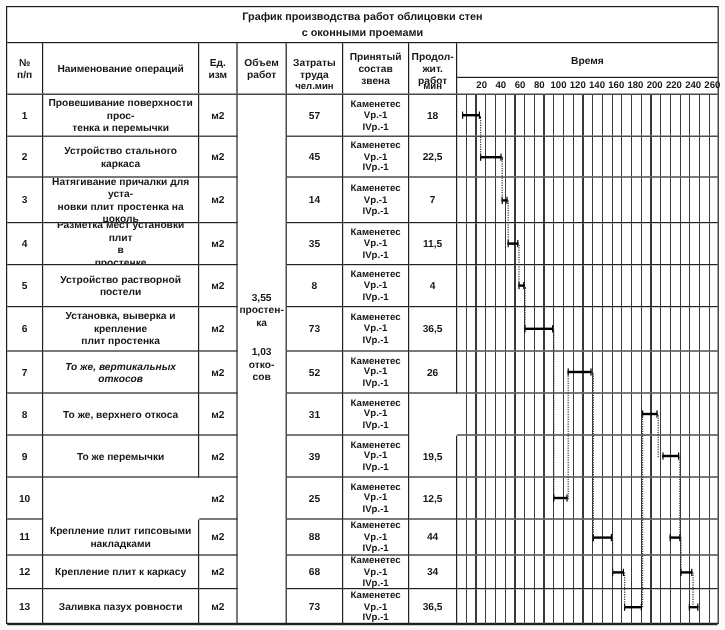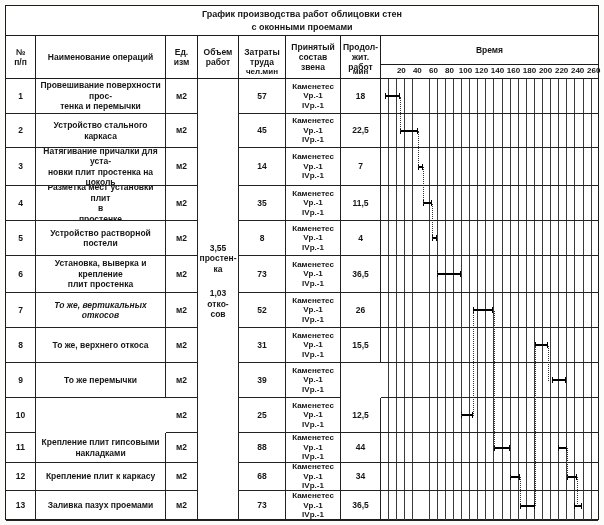--- a/index.html
+++ b/index.html
@@ -183,29 +183,29 @@
 IVр.-1</div>
       <div class="c dur" style="grid-area: 7 / 7;">26</div>
       <div class="c time" style="grid-area: 7 / 8;"><div class="bar" style="left: 42.6154%; width: 9.23077%;"></div></div>
       <div class="c num" style="grid-area: 8 / 1;">8</div>
       <div class="c name" style="grid-area: 8 / 2;">То же, верхнего откоса</div>
       <div class="c unit" style="grid-area: 8 / 3;">м2</div>
       <div class="c labor" style="grid-area: 8 / 5;">31</div>
       <div class="c crew" style="grid-area: 8 / 6;">Каменетес
 Vр.-1
 IVр.-1</div>
-      <div class="c dur" style="grid-area: 8 / 7;">15,5</div>
       <div class="c time" style="grid-area: 8 / 8;"><div class="bar" style="left: 71.0462%; width: 5.90769%;"></div></div>
       <div class="c num" style="grid-area: 9 / 1;">9</div>
       <div class="c name" style="grid-area: 9 / 2;">То же перемычки</div>
       <div class="c unit" style="grid-area: 9 / 3;">м2</div>
       <div class="c labor" style="grid-area: 9 / 5;">39</div>
       <div class="c crew" style="grid-area: 9 / 6;">Каменетес
 Vр.-1
 IVр.-1</div>
+      <div class="c dur" style="grid-area: 9 / 7;">19,5</div>
       <div class="c time" style="grid-area: 9 / 8;"><div class="bar" style="left: 78.8%; width: 6.27692%;"></div></div>
       <div class="c num" style="grid-area: 10 / 1; text-align: center;">10</div>
       <div class="c unit" style="grid-area: 10 / 3;">м2</div>
       <div class="c labor" style="grid-area: 10 / 5;">25</div>
       <div class="c crew" style="grid-area: 10 / 6;">Каменетес
 Vр.-1
 IVр.-1</div>
       <div class="c dur" style="grid-area: 10 / 7;">12,5</div>
       <div class="c time" style="grid-area: 10 / 8;"><div class="bar" style="left: 36.7077%; width: 5.90769%;"></div></div>
       <div class="c num" style="grid-area: 11 / 1;">11</div>
@@ -221,21 +221,21 @@
       <div class="c num" style="grid-area: 12 / 1;">12</div>
       <div class="c name" style="grid-area: 12 / 2;">Крепление плит к каркасу</div>
       <div class="c unit" style="grid-area: 12 / 3;">м2</div>
       <div class="c labor" style="grid-area: 12 / 5;">68</div>
       <div class="c crew" style="grid-area: 12 / 6;">Каменетес
 Vр.-1
 IVр.-1</div>
       <div class="c dur" style="grid-area: 12 / 7;">34</div>
       <div class="c time" style="grid-area: 12 / 8;"><div class="bar" style="left: 59.6%; width: 4.43077%;"></div><div class="bar" style="left: 85.8154%; width: 4.43077%;"></div></div>
       <div class="c num" style="grid-area: 13 / 1;">13</div>
-      <div class="c name" style="grid-area: 13 / 2;">Заливка пазух проемами</div>
+      <div class="c name" style="grid-area: 13 / 2;">Заливка пазух ровности</div>
       <div class="c unit" style="grid-area: 13 / 3;">м2</div>
       <div class="c labor" style="grid-area: 13 / 5;">73</div>
       <div class="c crew" style="grid-area: 13 / 6;">Каменетес
 Vр.-1
 IVр.-1</div>
       <div class="c dur" style="grid-area: 13 / 7;">36,5</div>
       <div class="c time" style="grid-area: 13 / 8;"><div class="bar" style="left: 64.0308%; width: 7.01538%;"></div><div class="bar" style="left: 89.1385%; width: 3.32308%;"></div></div>
       <div class="c volume" style="grid-area: 1 / 4 / span 13;"><div>3,55
 простен-
 ка</div><div>1,03

